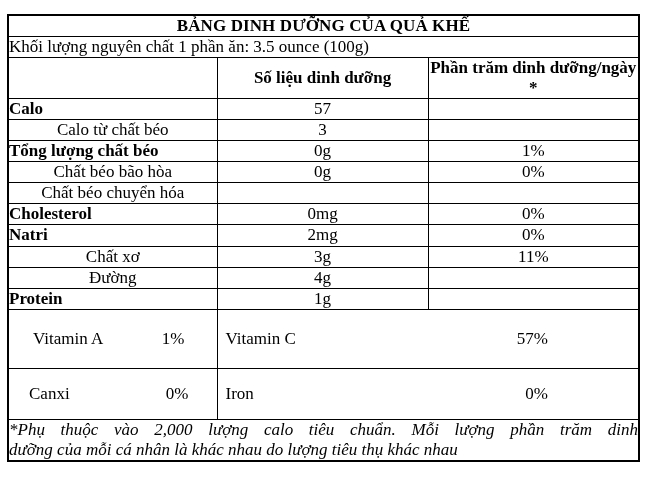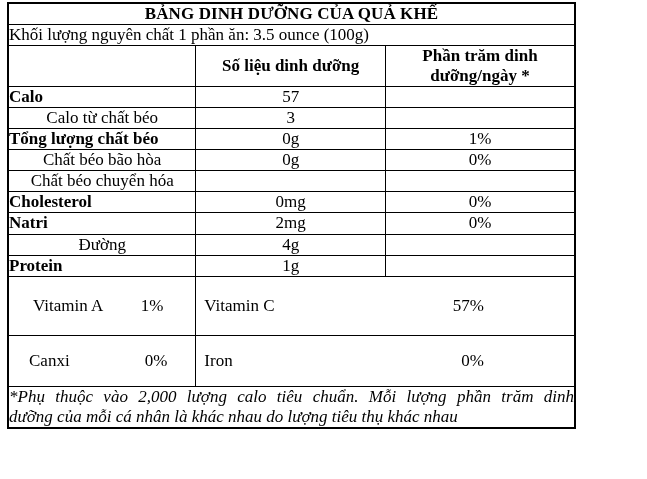--- a/index.html
+++ b/index.html
@@ -11,22 +11,22 @@
     width: 647px;
     height: 479px;
     font-family: "Liberation Serif", "DejaVu Serif", serif;
     color: #000000;
     overflow: hidden;
   }
 
   #nutrition-label {
     position: absolute;
     left: 7px;
-    top: 2px;
-    width: 569px;
+    top: 14px;
+    width: 633px;
     box-sizing: border-box;
     border: 1.5px solid #000;
   }
 
   table.nf {
     width: 100%;
     border-collapse: collapse;
     table-layout: fixed;
   }
   table.nf td {
@@ -157,20 +157,25 @@
           <td class="lbl lbl-bold">Cholesterol</td>
           <td class="val">0mg</td>
           <td class="pct">0%</td>
         </tr>
         <tr>
           <td class="lbl lbl-bold">Natri</td>
           <td class="val">2mg</td>
           <td class="pct">0%</td>
         </tr>
         <tr>
+          <td class="lbl lbl-sub">Chất xơ</td>
+          <td class="val">3g</td>
+          <td class="pct">11%</td>
+        </tr>
+        <tr>
           <td class="lbl lbl-sub">Đường</td>
           <td class="val">4g</td>
           <td class="pct"></td>
         </tr>
         <tr>
           <td class="lbl lbl-bold">Protein</td>
           <td class="val">1g</td>
           <td class="pct"></td>
         </tr>
         <tr>

